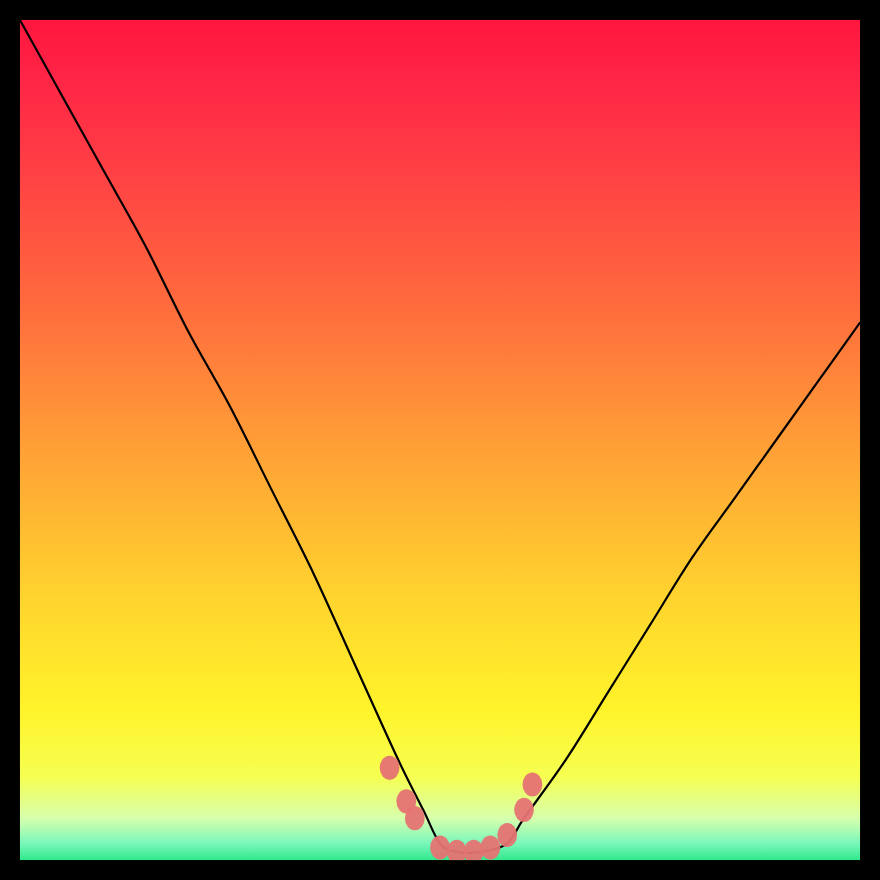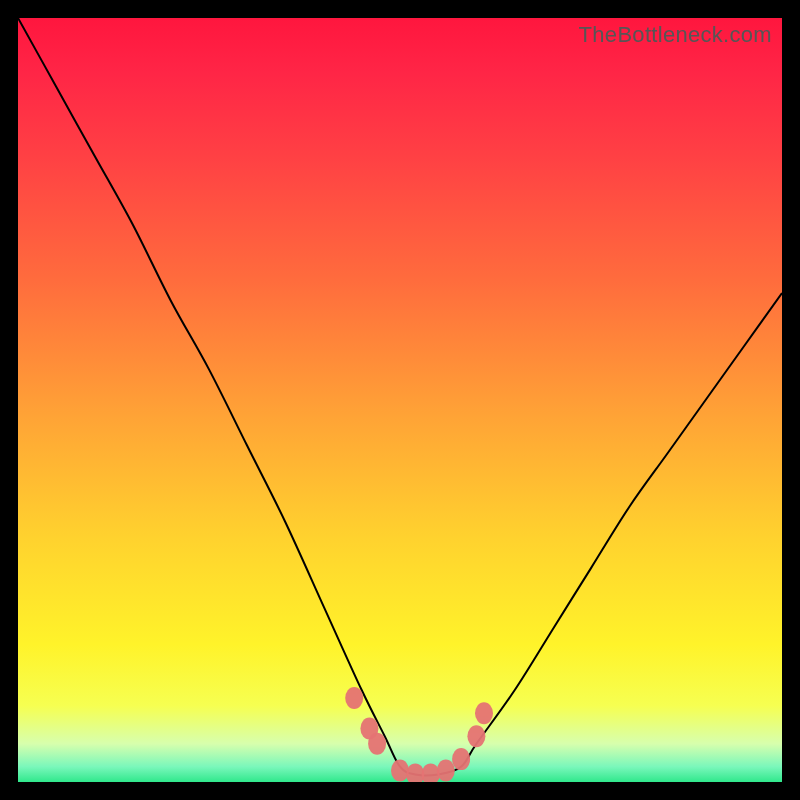--- a/index.html
+++ b/index.html
@@ -23,21 +23,20 @@
   svg{position:absolute;inset:0}
   .curve{fill:none;stroke:#000;stroke-width:2}
   .blob{fill:#e57373;opacity:.95}
 </style>
 </head>
 <body>
 
 <div class="frame">
   <div class="plot">
     <div class="gradient"></div>
-    <div class="watermark">TheBottleneck.com</div>
     <svg viewBox="0 0 764 764">
       <path id="curve-path" class="curve" d="M0.0,0.0 C6.4,11.5 25.5,45.8 38.2,68.8 C50.9,91.7 63.7,114.6 76.4,137.5 C89.1,160.4 101.9,182.1 114.6,206.3 C127.3,230.5 140.1,258.5 152.8,282.7 C165.5,306.9 178.3,327.2 191.0,351.4 C203.7,375.6 216.5,402.4 229.2,427.8 C241.9,453.3 254.7,477.5 267.4,504.2 C280.1,531.0 292.9,560.3 305.6,588.3 C318.3,616.3 333.6,650.7 343.8,672.3 C354.0,694.0 360.4,705.4 366.7,718.2 C373.1,730.9 376.9,742.4 382.0,748.7 C387.1,755.1 390.9,755.1 397.3,756.4 C403.6,757.6 412.6,757.6 420.2,756.4 C427.8,755.1 436.8,753.8 443.1,748.7 C449.5,743.6 449.5,738.5 458.4,725.8 C467.3,713.1 483.9,691.4 496.6,672.3 C509.3,653.2 522.1,631.6 534.8,611.2 C547.5,590.8 560.3,570.5 573.0,550.1 C585.7,529.7 598.5,508.1 611.2,489.0 C623.9,469.9 636.7,453.3 649.4,435.5 C662.1,417.7 674.9,399.8 687.6,382.0 C700.3,364.2 713.1,346.3 725.8,328.5 C738.5,310.7 757.6,284.0 764.0,275.0"></path>
       <g id="marker-group">
           <ellipse cx="336.2" cy="680.0" rx="9" ry="11" class="blob"></ellipse>
           <ellipse cx="351.4" cy="710.5" rx="9" ry="11" class="blob"></ellipse>
           <ellipse cx="359.1" cy="725.8" rx="9" ry="11" class="blob"></ellipse>
           <ellipse cx="382.0" cy="752.5" rx="9" ry="11" class="blob"></ellipse>
           <ellipse cx="397.3" cy="756.4" rx="9" ry="11" class="blob"></ellipse>
           <ellipse cx="412.6" cy="756.4" rx="9" ry="11" class="blob"></ellipse>
           <ellipse cx="427.8" cy="752.5" rx="9" ry="11" class="blob"></ellipse>

